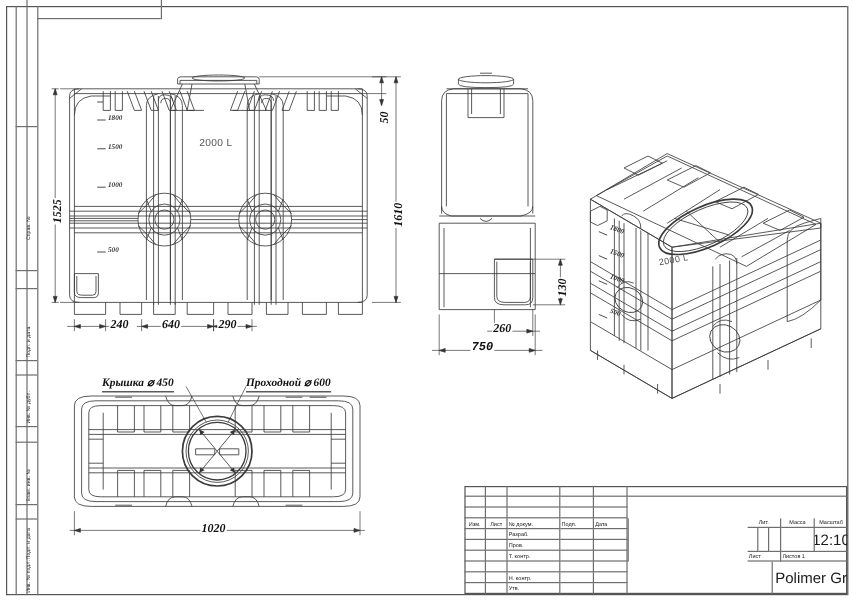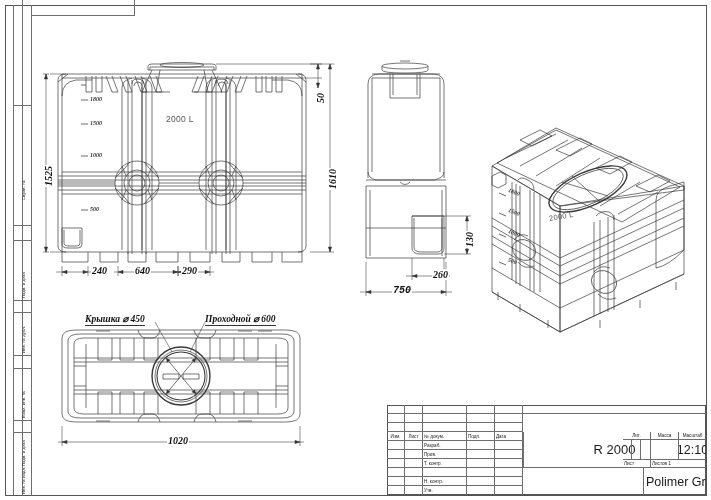--- a/index.html
+++ b/index.html
@@ -461,21 +461,21 @@
   </svg>
 
   <div class="dim vert" style="left:43px;top:187px;">1525</div>
   <div class="dim vert" style="left:327px;top:190px;">1610</div>
   <div class="dim vert" style="left:315px;top:104px;">50</div>
   <div class="dim" style="left:59px;top:265px;margin-left:32px;">240</div>
   <div class="dim" style="left:134px;top:265px;">640</div>
   <div class="dim" style="left:181px;top:265px;">290</div>
 
   <div class="dim vert" style="left:464px;top:248px;">130</div>
-  <div class="dim" style="left:432px;top:269px;font-style:italic;">260</div>
+  <div class="dim" style="left:410px;top:269px;font-style:italic;">260</div>
   <div class="dim" style="left:392px;top:285px;font-family:Liberation Mono, monospace;">750</div>
 
   <div class="dim" style="left:167px;top:435px;">1020</div>
 
   <div class="note" style="left:85px;top:313px;border-bottom:1px solid #333;padding-bottom:1px;">Крышка ⌀ 450</div>
   <div class="note" style="left:205px;top:313px;border-bottom:1px solid #333;padding-bottom:1px;">Проходной ⌀ 600</div>
 
   <div class="cap" style="left:166px;top:114px;">2000 L</div>
   <div class="cap" style="left:549px;top:212px;font-size:7.5px;transform:rotate(-10deg);">2000 L</div>
 
@@ -512,21 +512,20 @@
     <div class="c" style="left:80px;top:18px;width:28px;height:9px;"></div>
     <div class="c" style="left:108px;top:18px;width:28px;height:9px;"></div>
     <div class="c nb-r nb-b" style="left:136px;top:18px;width:183px;height:9px;"></div>
 
     <div class="c ctr" style="left:0;top:27px;width:18px;height:9px;">Изм.</div>
     <div class="c ctr" style="left:18px;top:27px;width:18px;height:9px;">Лист</div>
     <div class="c" style="left:36px;top:27px;width:44px;height:9px;">№ докум.</div>
     <div class="c" style="left:80px;top:27px;width:28px;height:9px;">Подп.</div>
     <div class="c" style="left:108px;top:27px;width:28px;height:9px;">Дата</div>
 
-    <div class="c ctr big nb-r" style="left:136px;top:27px;width:183px;height:36px;border-right:none;">R 2000</div>
     <div class="ln v" style="left:136px;top:27px;height:36px;background:#6e6e6e;position:absolute;width:1px;"></div>
 
     <div class="c" style="left:0;top:36px;width:18px;height:9px;"></div>
     <div class="c" style="left:18px;top:36px;width:18px;height:9px;"></div>
     <div class="c" style="left:36px;top:36px;width:44px;height:9px;">Разраб.</div>
     <div class="c" style="left:80px;top:36px;width:28px;height:9px;"></div>
     <div class="c" style="left:108px;top:36px;width:28px;height:9px;"></div>
 
     <div class="c" style="left:0;top:45px;width:18px;height:9px;"></div>
     <div class="c" style="left:18px;top:45px;width:18px;height:9px;"></div>

